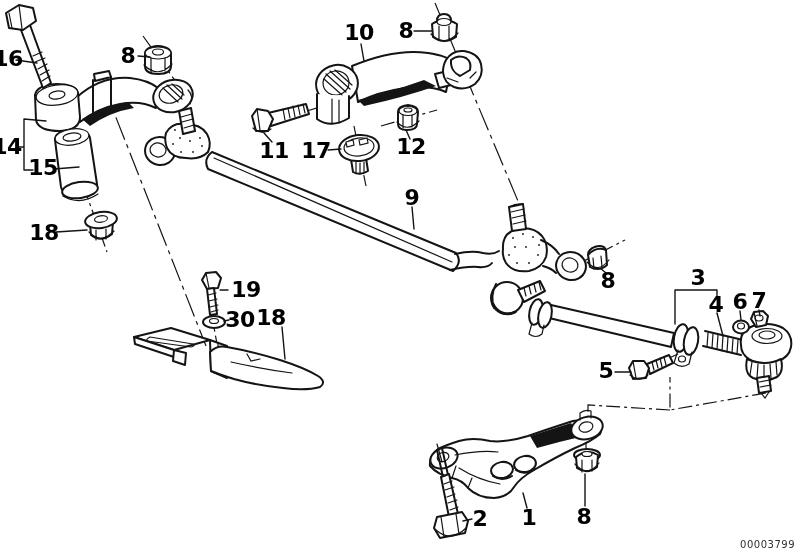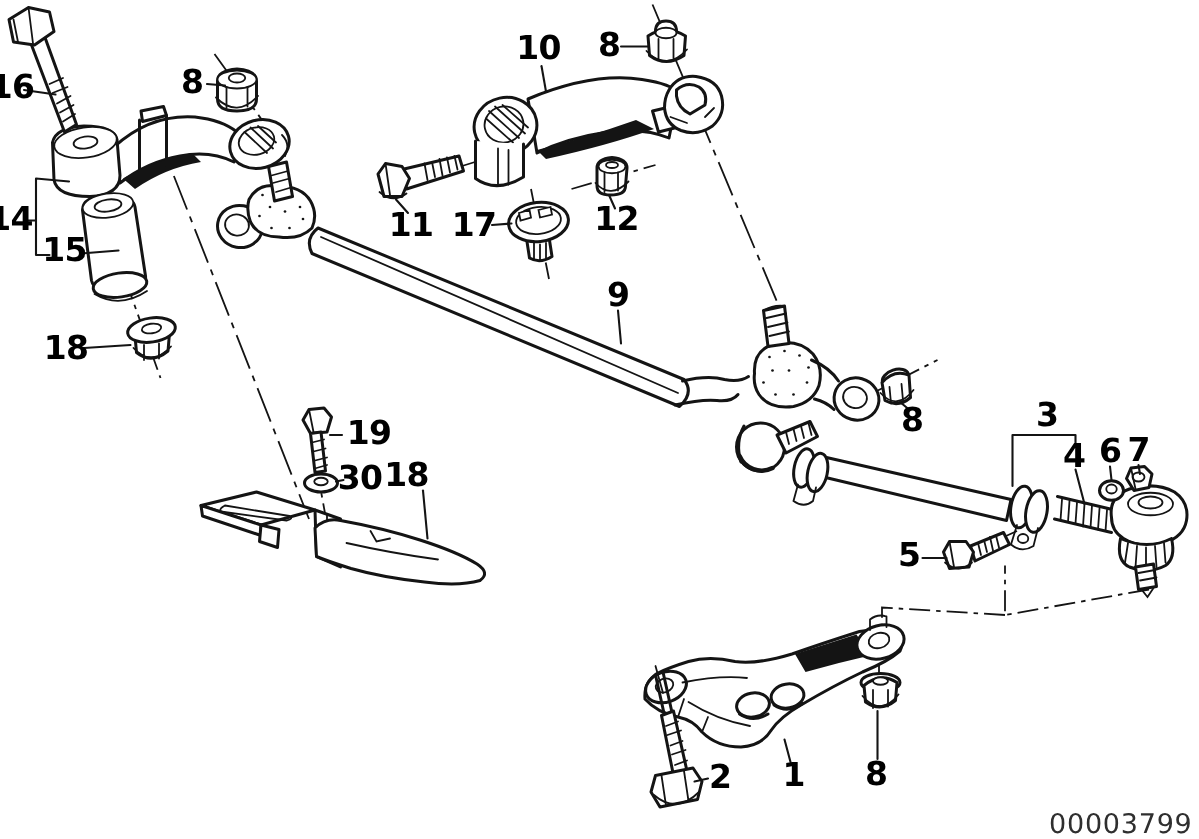--- a/index.html
+++ b/index.html
@@ -8,21 +8,21 @@
     overflow:hidden;font-family:"DejaVu Sans",sans-serif;
   }
   .stage svg{position:absolute;left:0;top:0;}
   .callout{
     position:absolute;transform:translate(-50%,-50%);
     font-weight:bold;font-size:22px;line-height:1;color:#000;
     letter-spacing:-0.5px;white-space:nowrap;
   }
   .drawnum{
     position:absolute;right:4px;top:539px;
-    font-size:18px;color:#2f2f2f;letter-spacing:0.5px;
+    font-size:10px;color:#2f2f2f;letter-spacing:0.5px;
   }
   
   .ln{stroke:#141414;fill:none;stroke-width:2;stroke-linecap:round;stroke-linejoin:round;}
   .lnw{stroke:#141414;fill:#ffffff;stroke-width:2;stroke-linecap:round;stroke-linejoin:round;}
   .thin{stroke:#141414;fill:none;stroke-width:1.2;stroke-linecap:round;}
   .thinw{stroke:#141414;fill:#ffffff;stroke-width:1.2;stroke-linecap:round;}
   .axis{stroke:#141414;fill:none;stroke-width:1.2;stroke-dasharray:14 4 3 4;}
   .axisL{stroke:#141414;fill:none;stroke-width:1.2;stroke-dasharray:24 5 4 5;}
   .lead{stroke:#141414;fill:none;stroke-width:1.4;stroke-linecap:round;}
   .shade{fill:#141414;stroke:none;}

